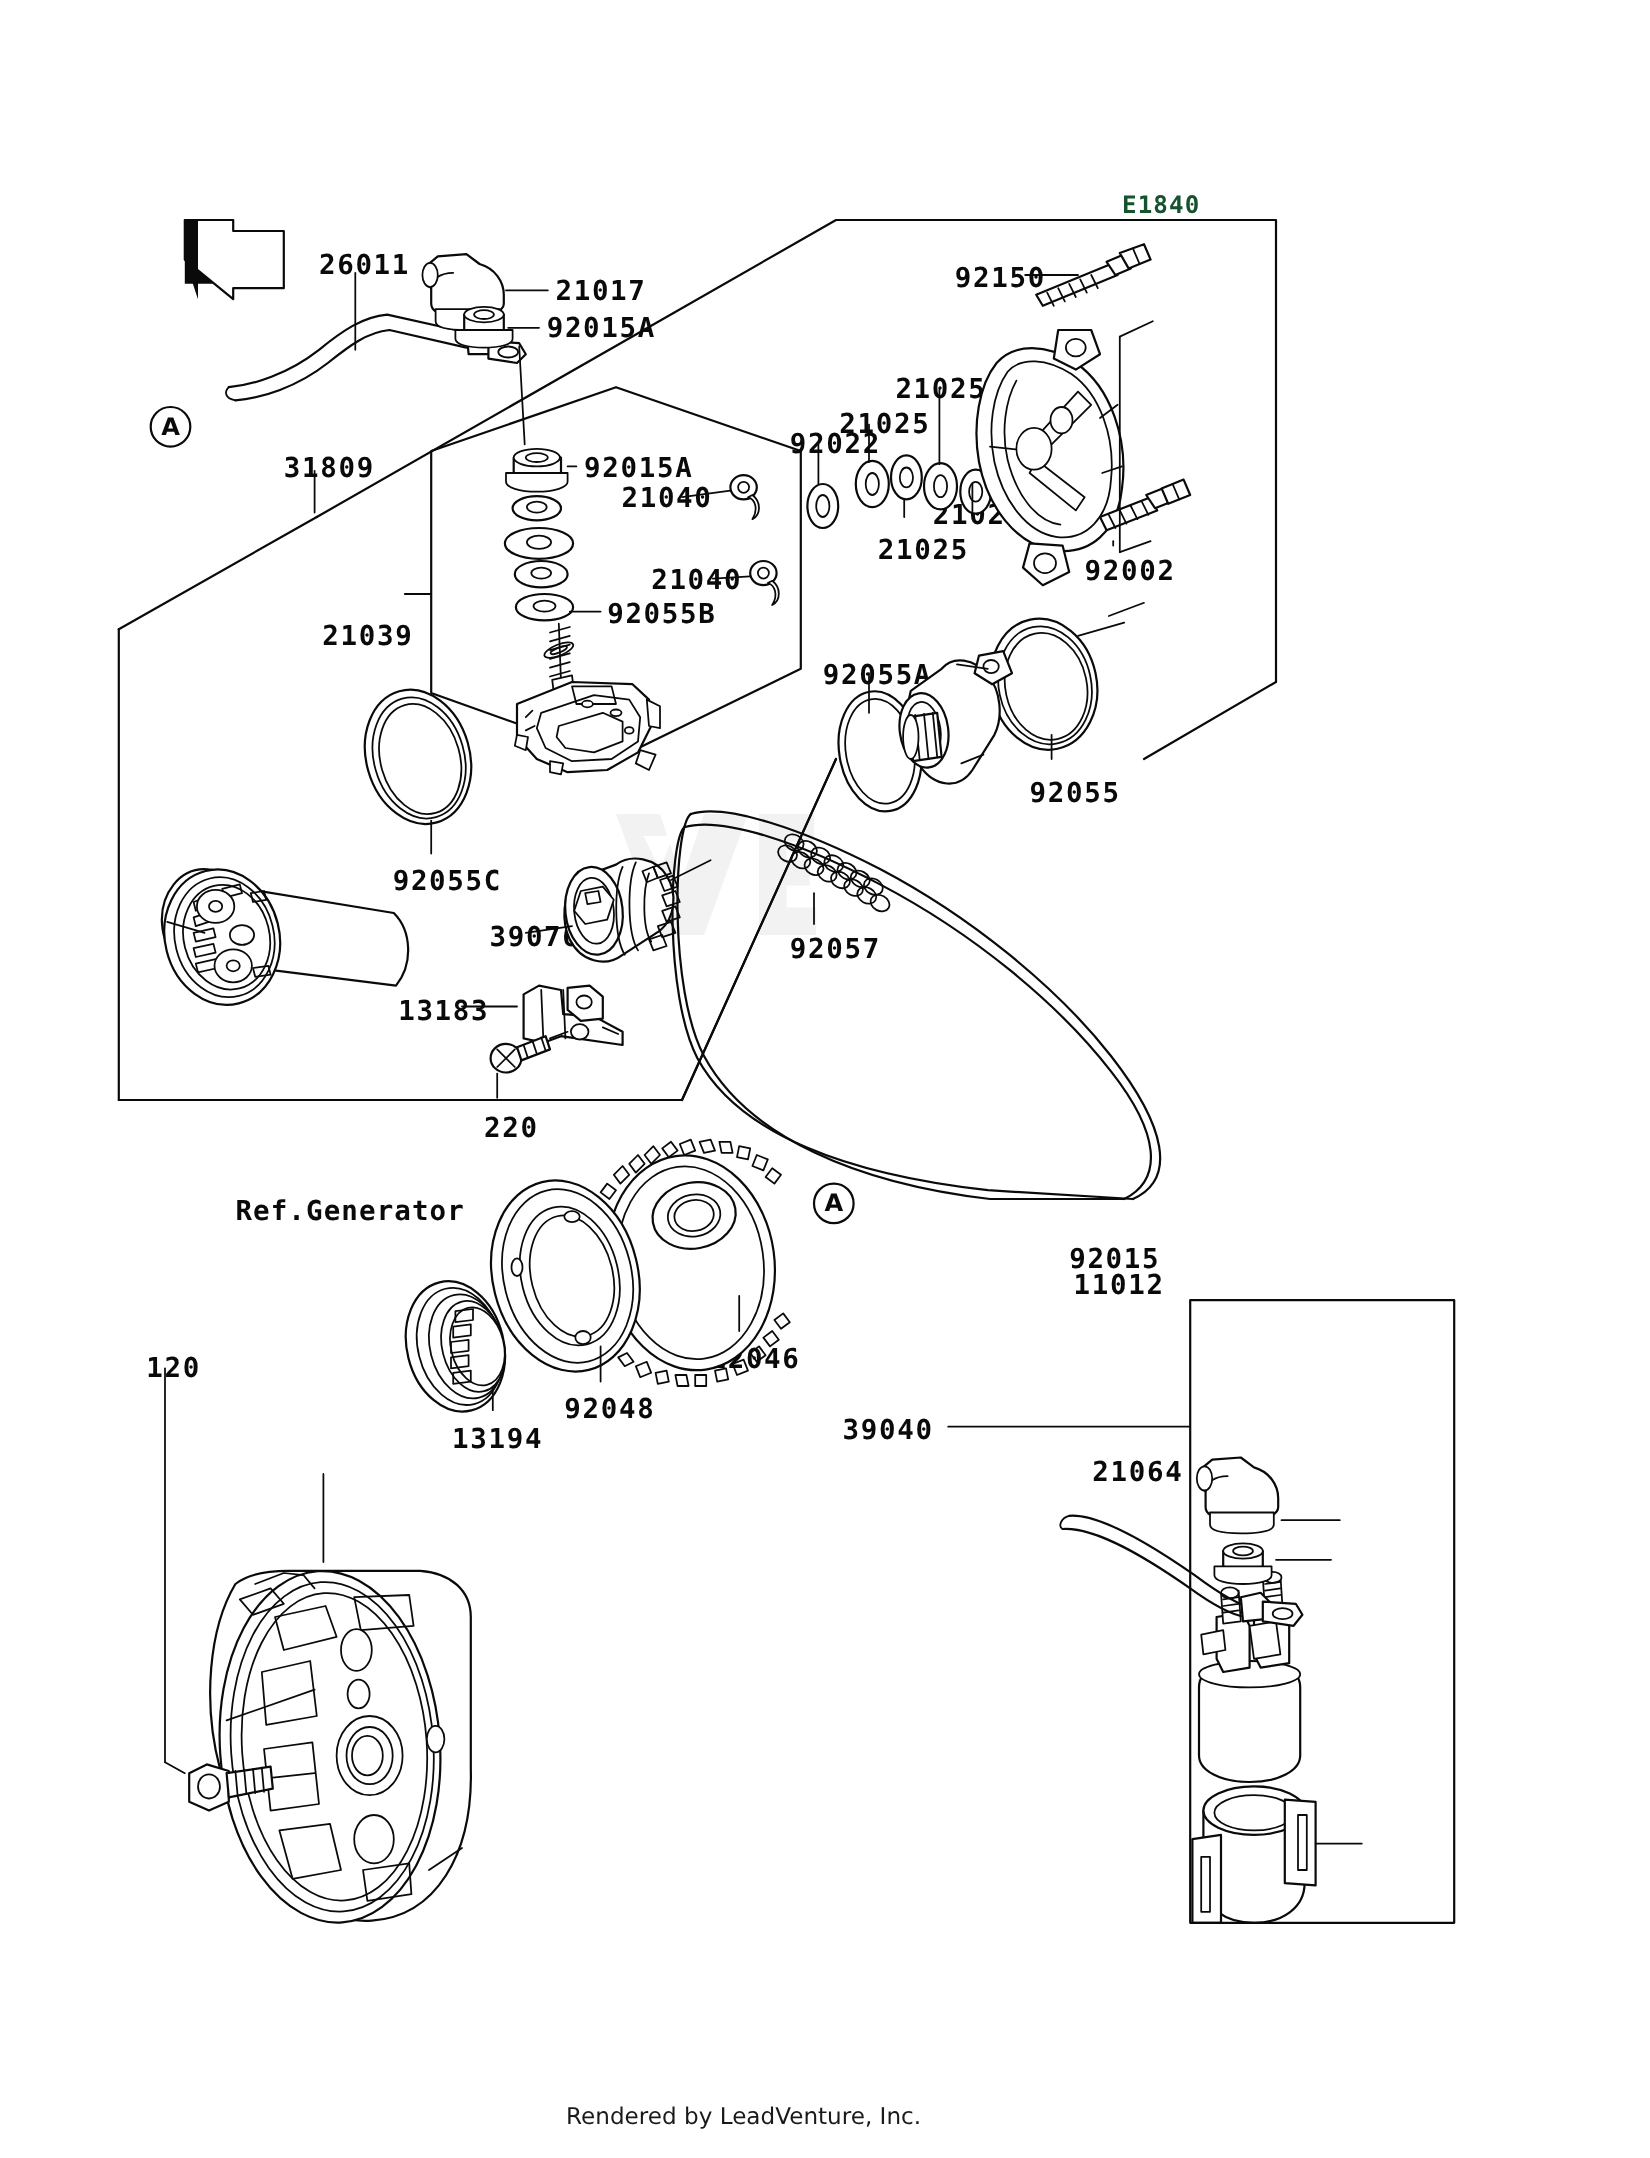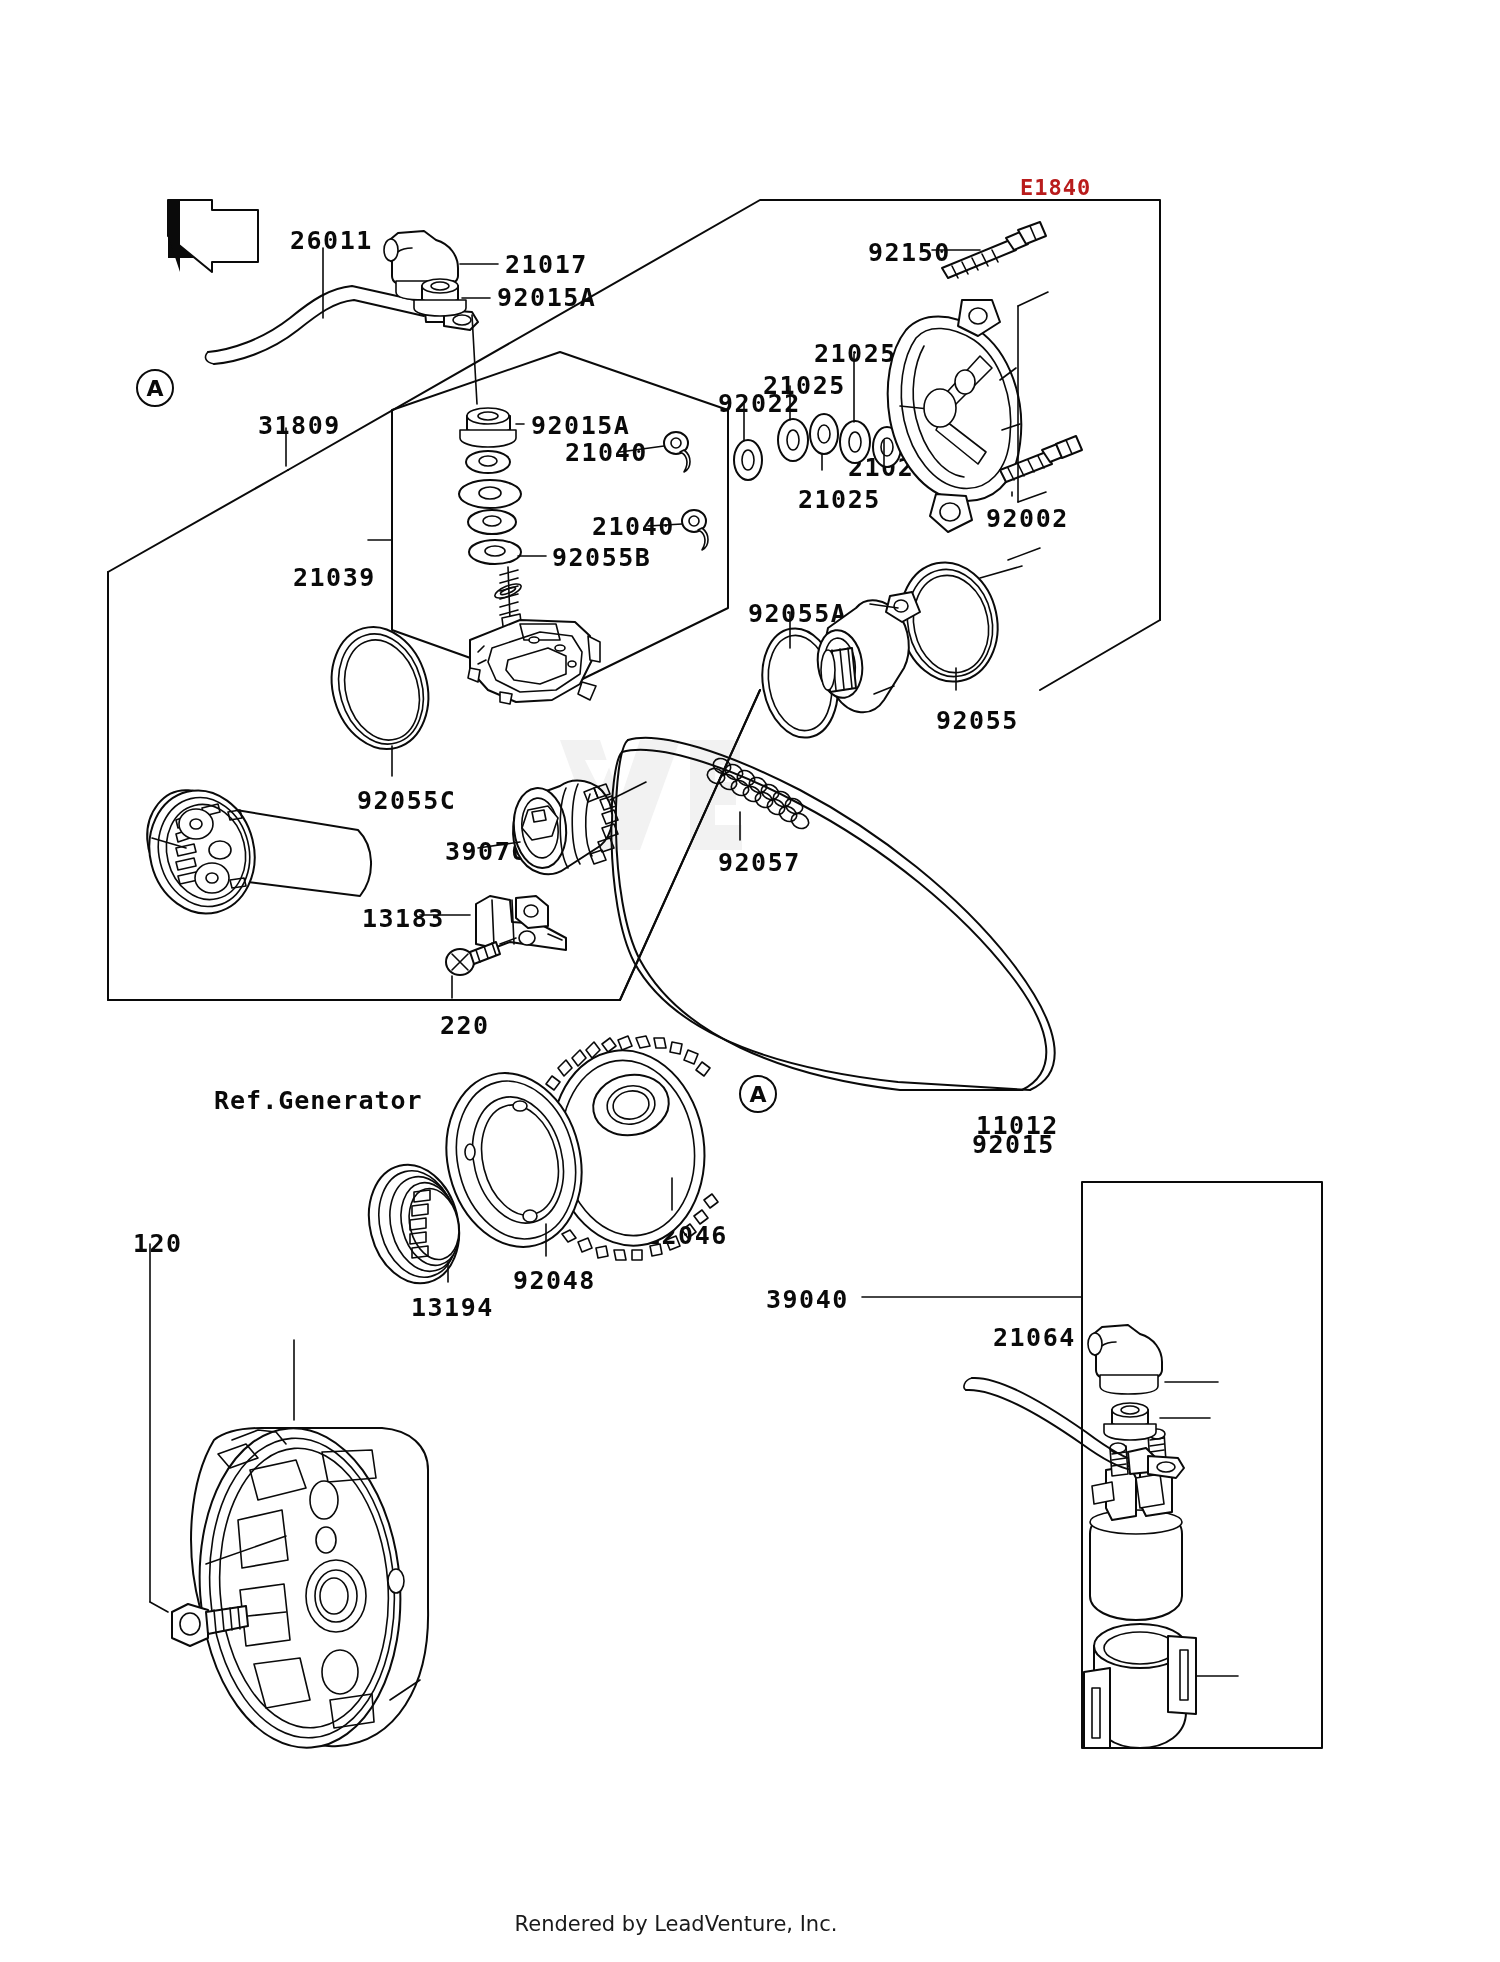--- a/index.html
+++ b/index.html
@@ -2,21 +2,21 @@
 <html><head>
 <meta charset="utf-8">
 <style>
   html,body{margin:0;padding:0;background:#ffffff;}
   body{font-family:"DejaVu Sans Mono","Liberation Mono",monospace;}
   #page{position:relative;width:1500px;height:1962px;background:#fff;overflow:hidden;}
 
   .lbl{position:absolute;font-family:"DejaVu Sans Mono","Liberation Mono",monospace;
        font-weight:700;font-size:25px;letter-spacing:1.5px;color:#0a0a0a;white-space:nowrap;line-height:1;}
   .diag-code{position:absolute;font-family:"DejaVu Sans Mono","Liberation Mono",monospace;
-       font-weight:700;font-size:22px;letter-spacing:1px;color:#b91c1c;white-space:nowrap;}
+       font-weight:700;font-size:22px;letter-spacing:1px;color:#14532d;white-space:nowrap;}
   .refgen{position:absolute;font-family:"DejaVu Sans Mono","Liberation Mono",monospace;
        font-weight:700;font-size:25px;letter-spacing:1px;color:#0a0a0a;white-space:nowrap;}
   .footer{position:absolute;left:0;width:1352px;text-align:center;
        font-family:"DejaVu Sans","Liberation Sans",sans-serif;font-size:21px;color:#1a1a1a;}
 
   
   .wm{position:absolute;font-family:"DejaVu Sans","Liberation Sans",sans-serif;
       color:#f0f0f0;font-weight:400;letter-spacing:18px;font-size:58px;
       user-select:none;pointer-events:none;}
   .wmk{position:absolute;pointer-events:none;}
@@ -599,21 +599,21 @@
       <div class="lbl" style="left: 592px; top: 514px;">21040</div>
       <div class="lbl" style="left: 552px; top: 545px;">92055B</div>
       <div class="lbl" style="left: 748px; top: 601px;">92055A</div>
       <div class="lbl" style="left: 936px; top: 708px;">92055</div>
       <div class="lbl" style="left: 357px; top: 788px;">92055C</div>
       <div class="lbl" style="left: 445px; top: 839px;">39076</div>
       <div class="lbl" style="left: 718px; top: 850px;">92057</div>
       <div class="lbl" style="left: 362px; top: 906px;">13183</div>
       <div class="lbl" style="left: 440px; top: 1013px;">220</div>
       <div class="lbl" style="left: 645px; top: 1223px;">12046</div>
-      <div class="lbl" style="left: 976px; top: 1113px; text-align: center;">11012</div>
+      <div class="lbl" style="left: 976px; top: 1155px; text-align: center;">11012</div>
       <div class="lbl" style="left: 972px; top: 1132px;">92015</div>
       <div class="lbl" style="left: 766px; top: 1287px;">39040</div>
       <div class="lbl" style="left: 993px; top: 1325px;">21064</div>
       <div class="lbl" style="left: 513px; top: 1268px;">92048</div>
       <div class="lbl" style="left: 411px; top: 1295px;">13194</div>
       <div class="lbl" style="left: 133px; top: 1231px;">120</div>
     </div>
 
   <div class="footer" style="top:1912px;">Rendered by LeadVenture, Inc.</div>
 

